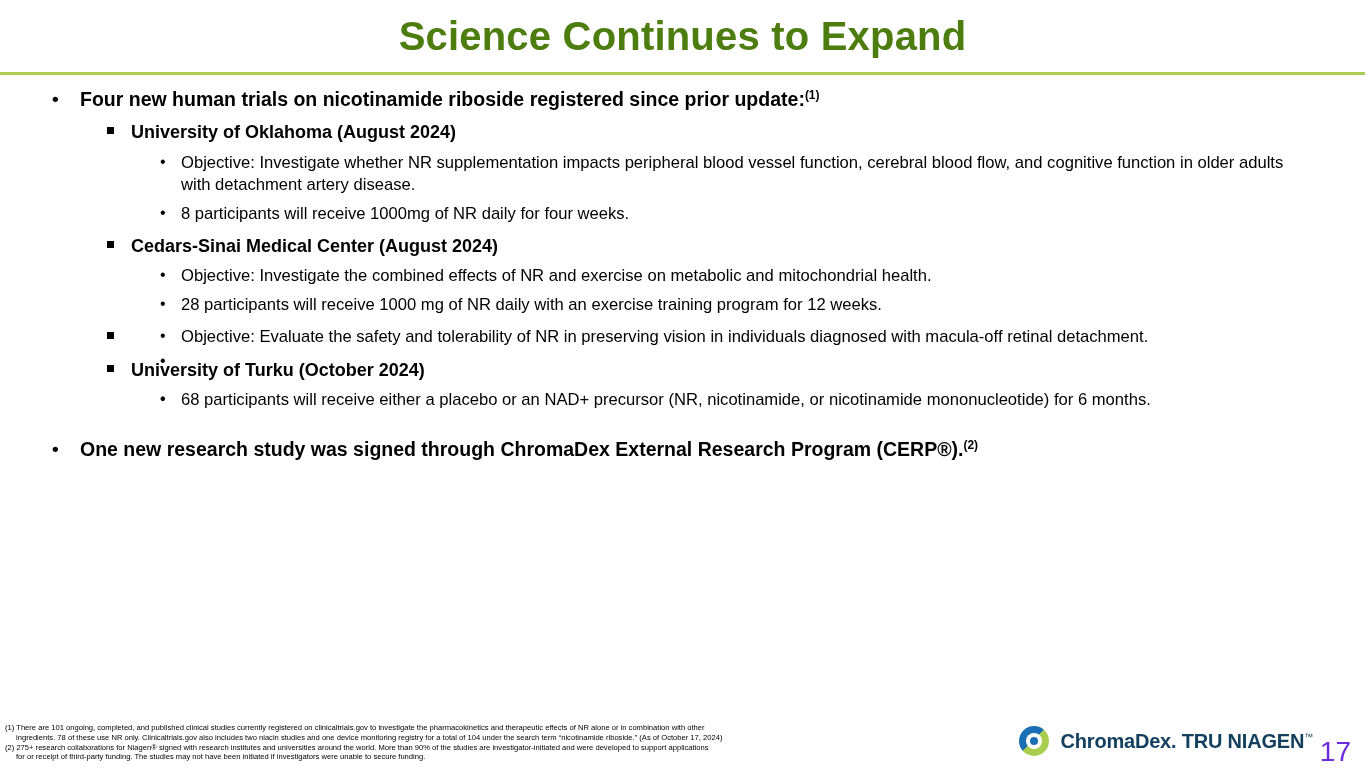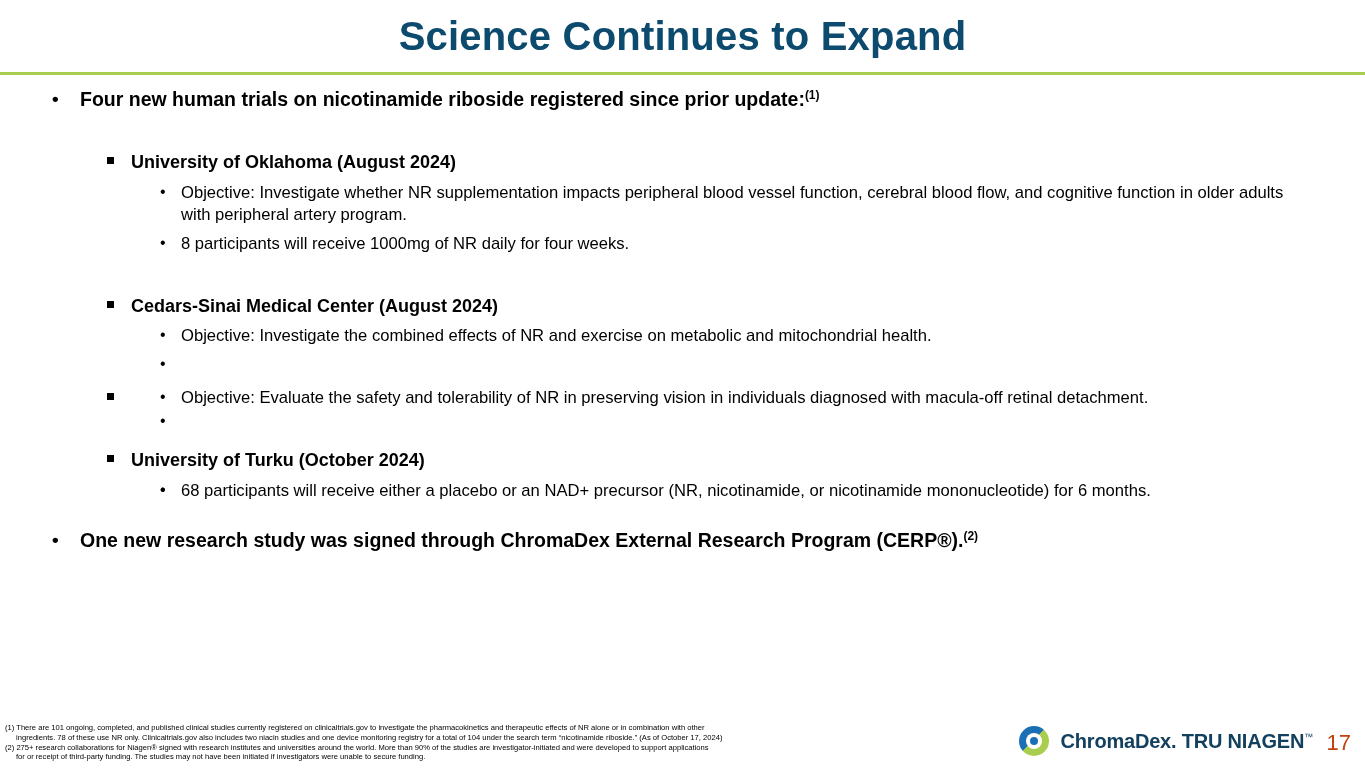--- a/index.html
+++ b/index.html
@@ -16,21 +16,21 @@
     position: relative;
   }
   .slide {
     position: relative;
     width: 1365px;
     height: 768px;
     box-sizing: border-box;
   }
   .title {
     text-align: center;
-    color: #0c4a6e;
+    color: #4d7c0f;
     font-size: 40px;
     font-weight: bold;
     letter-spacing: 0.2px;
     padding-top: 14px;
     line-height: 1.1;
   }
   .title-rule {
     position: absolute;
     top: 72px;
     left: 0;
@@ -65,21 +65,21 @@
   .sup { font-size: 12px; vertical-align: super; font-weight: bold; }
 
   
   .lvl2 {
     position: relative;
     padding-left: 131px;
     font-size: 18px;
     font-weight: bold;
     color: #000;
     line-height: 1.3;
-    margin-top: 40px;
+    margin-top: 10px;
   }
   .lvl2 .sq {
     position: absolute;
     left: 107px;
     top: 6px;
     width: 7px;
     height: 7px;
     background: #000;
   }
 
@@ -154,23 +154,23 @@
     font-weight: bold;
     color: #12405e;
     letter-spacing: -0.2px;
     white-space: nowrap;
   }
   .logo-text .tru { color: #12405e; }
   .logo-text .reg { font-size: 9px; vertical-align: super; font-weight: normal; }
   .page-num {
     position: absolute;
     right: 14px;
-    bottom: 12px;
-    font-size: 22px;
-    color: #c2410c;
+    bottom: 0;
+    font-size: 28px;
+    color: #6d28d9;
   }
   .logo-wrap { right: 52px; }
 </style>
 </head>
 <body>
 
 <div class="slide">
 
   <div class="title">Science Continues to Expand</div>
   <div class="title-rule"></div>
@@ -179,36 +179,36 @@
 
     <div class="lvl1">
       <span class="dot">•</span><span>Four new human trials on nicotinamide riboside registered since prior update:</span><span class="sup">(1)</span>
     </div>
 
     <div class="group">
       <div class="lvl2">
         <span class="sq"></span><span>University of Oklahoma (August 2024)</span>
       </div>
       <div class="lvl3">
-        <span class="dot">•</span><span>Objective: Investigate whether NR supplementation impacts peripheral blood vessel function, cerebral blood flow, and cognitive function in older adults with peripheral artery program.</span>
+        <span class="dot">•</span><span>Objective: Investigate whether NR supplementation impacts peripheral blood vessel function, cerebral blood flow, and cognitive function in older adults with detachment artery disease.</span>
       </div>
       <div class="lvl3">
         <span class="dot">•</span><span>8 participants will receive 1000mg of NR daily for four weeks.</span>
       </div>
     </div>
 
     <div class="group">
       <div class="lvl2">
         <span class="sq"></span><span>Cedars-Sinai Medical Center (August 2024)</span>
       </div>
       <div class="lvl3">
         <span class="dot">•</span><span>Objective: Investigate the combined effects of NR and exercise on metabolic and mitochondrial health.</span>
       </div>
       <div class="lvl3">
-        <span class="dot">•</span>
+        <span class="dot">•</span><span>28 participants will receive 1000 mg of NR daily with an exercise training program for 12 weeks.</span>
       </div>
     </div>
 
     <div class="group">
       <div class="lvl2">
         <span class="sq"></span>
       </div>
       <div class="lvl3">
         <span class="dot">•</span><span>Objective: Evaluate the safety and tolerability of NR in preserving vision in individuals diagnosed with macula-off retinal detachment.</span>
       </div>

